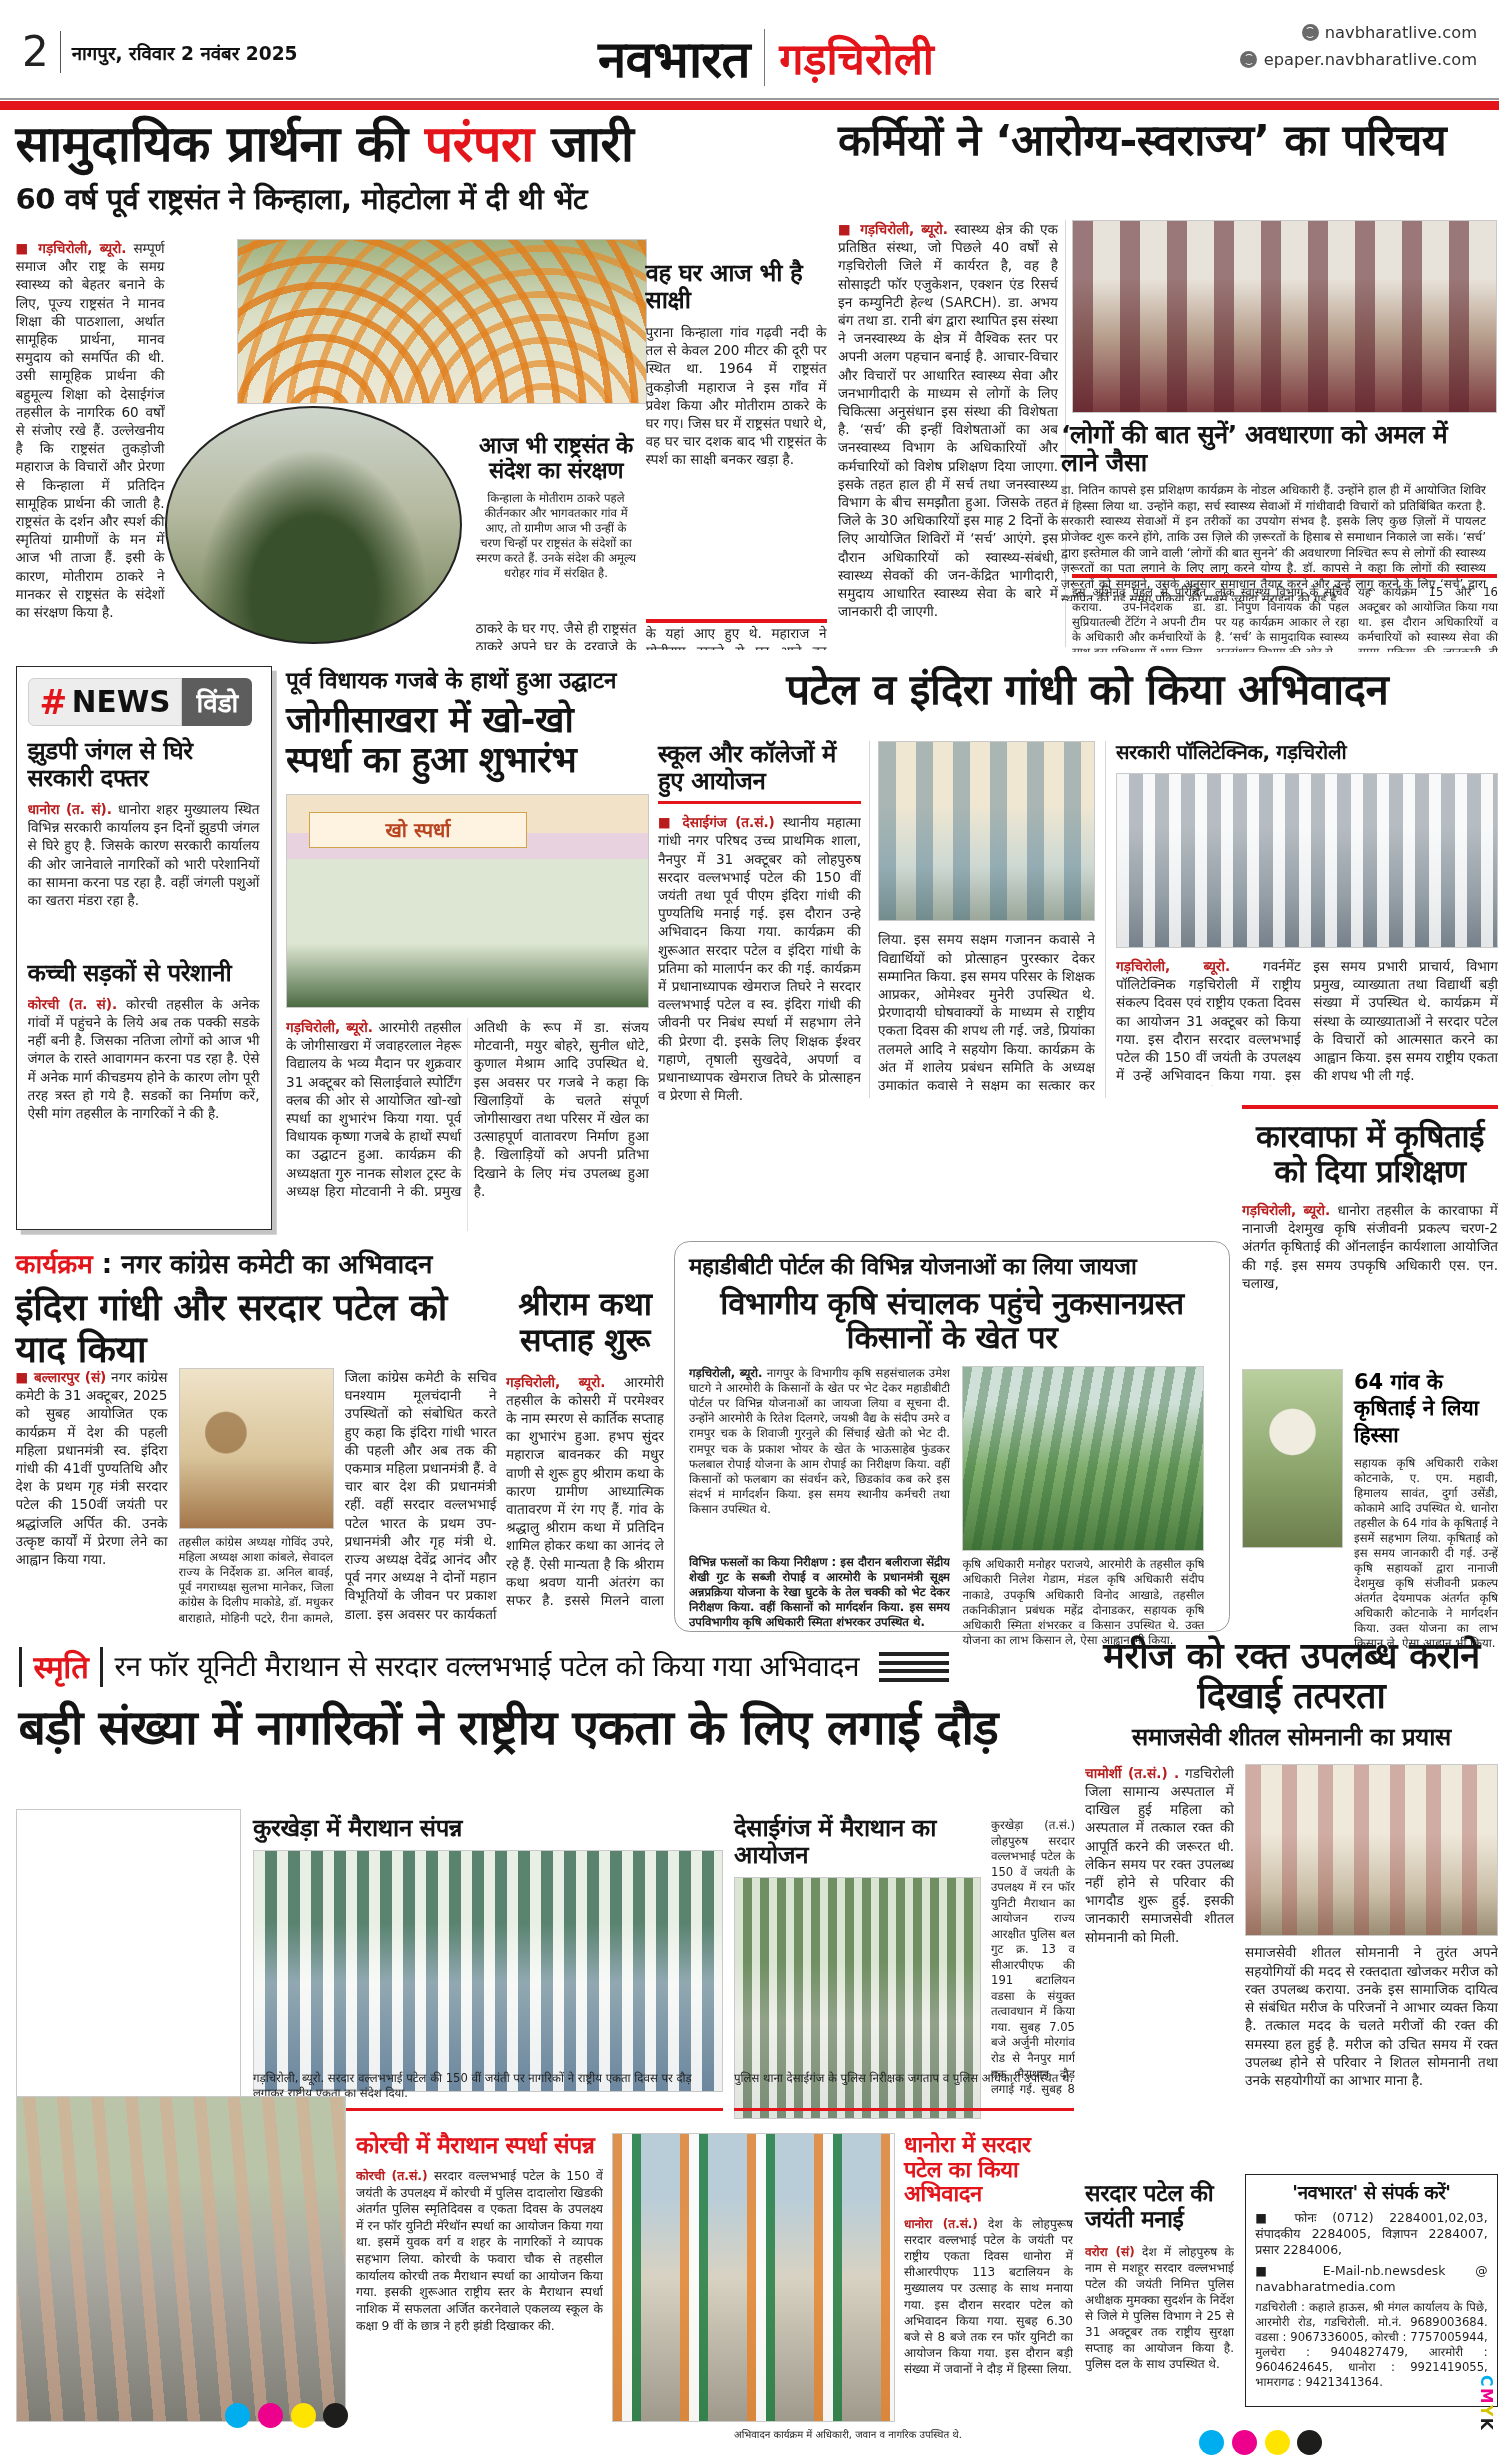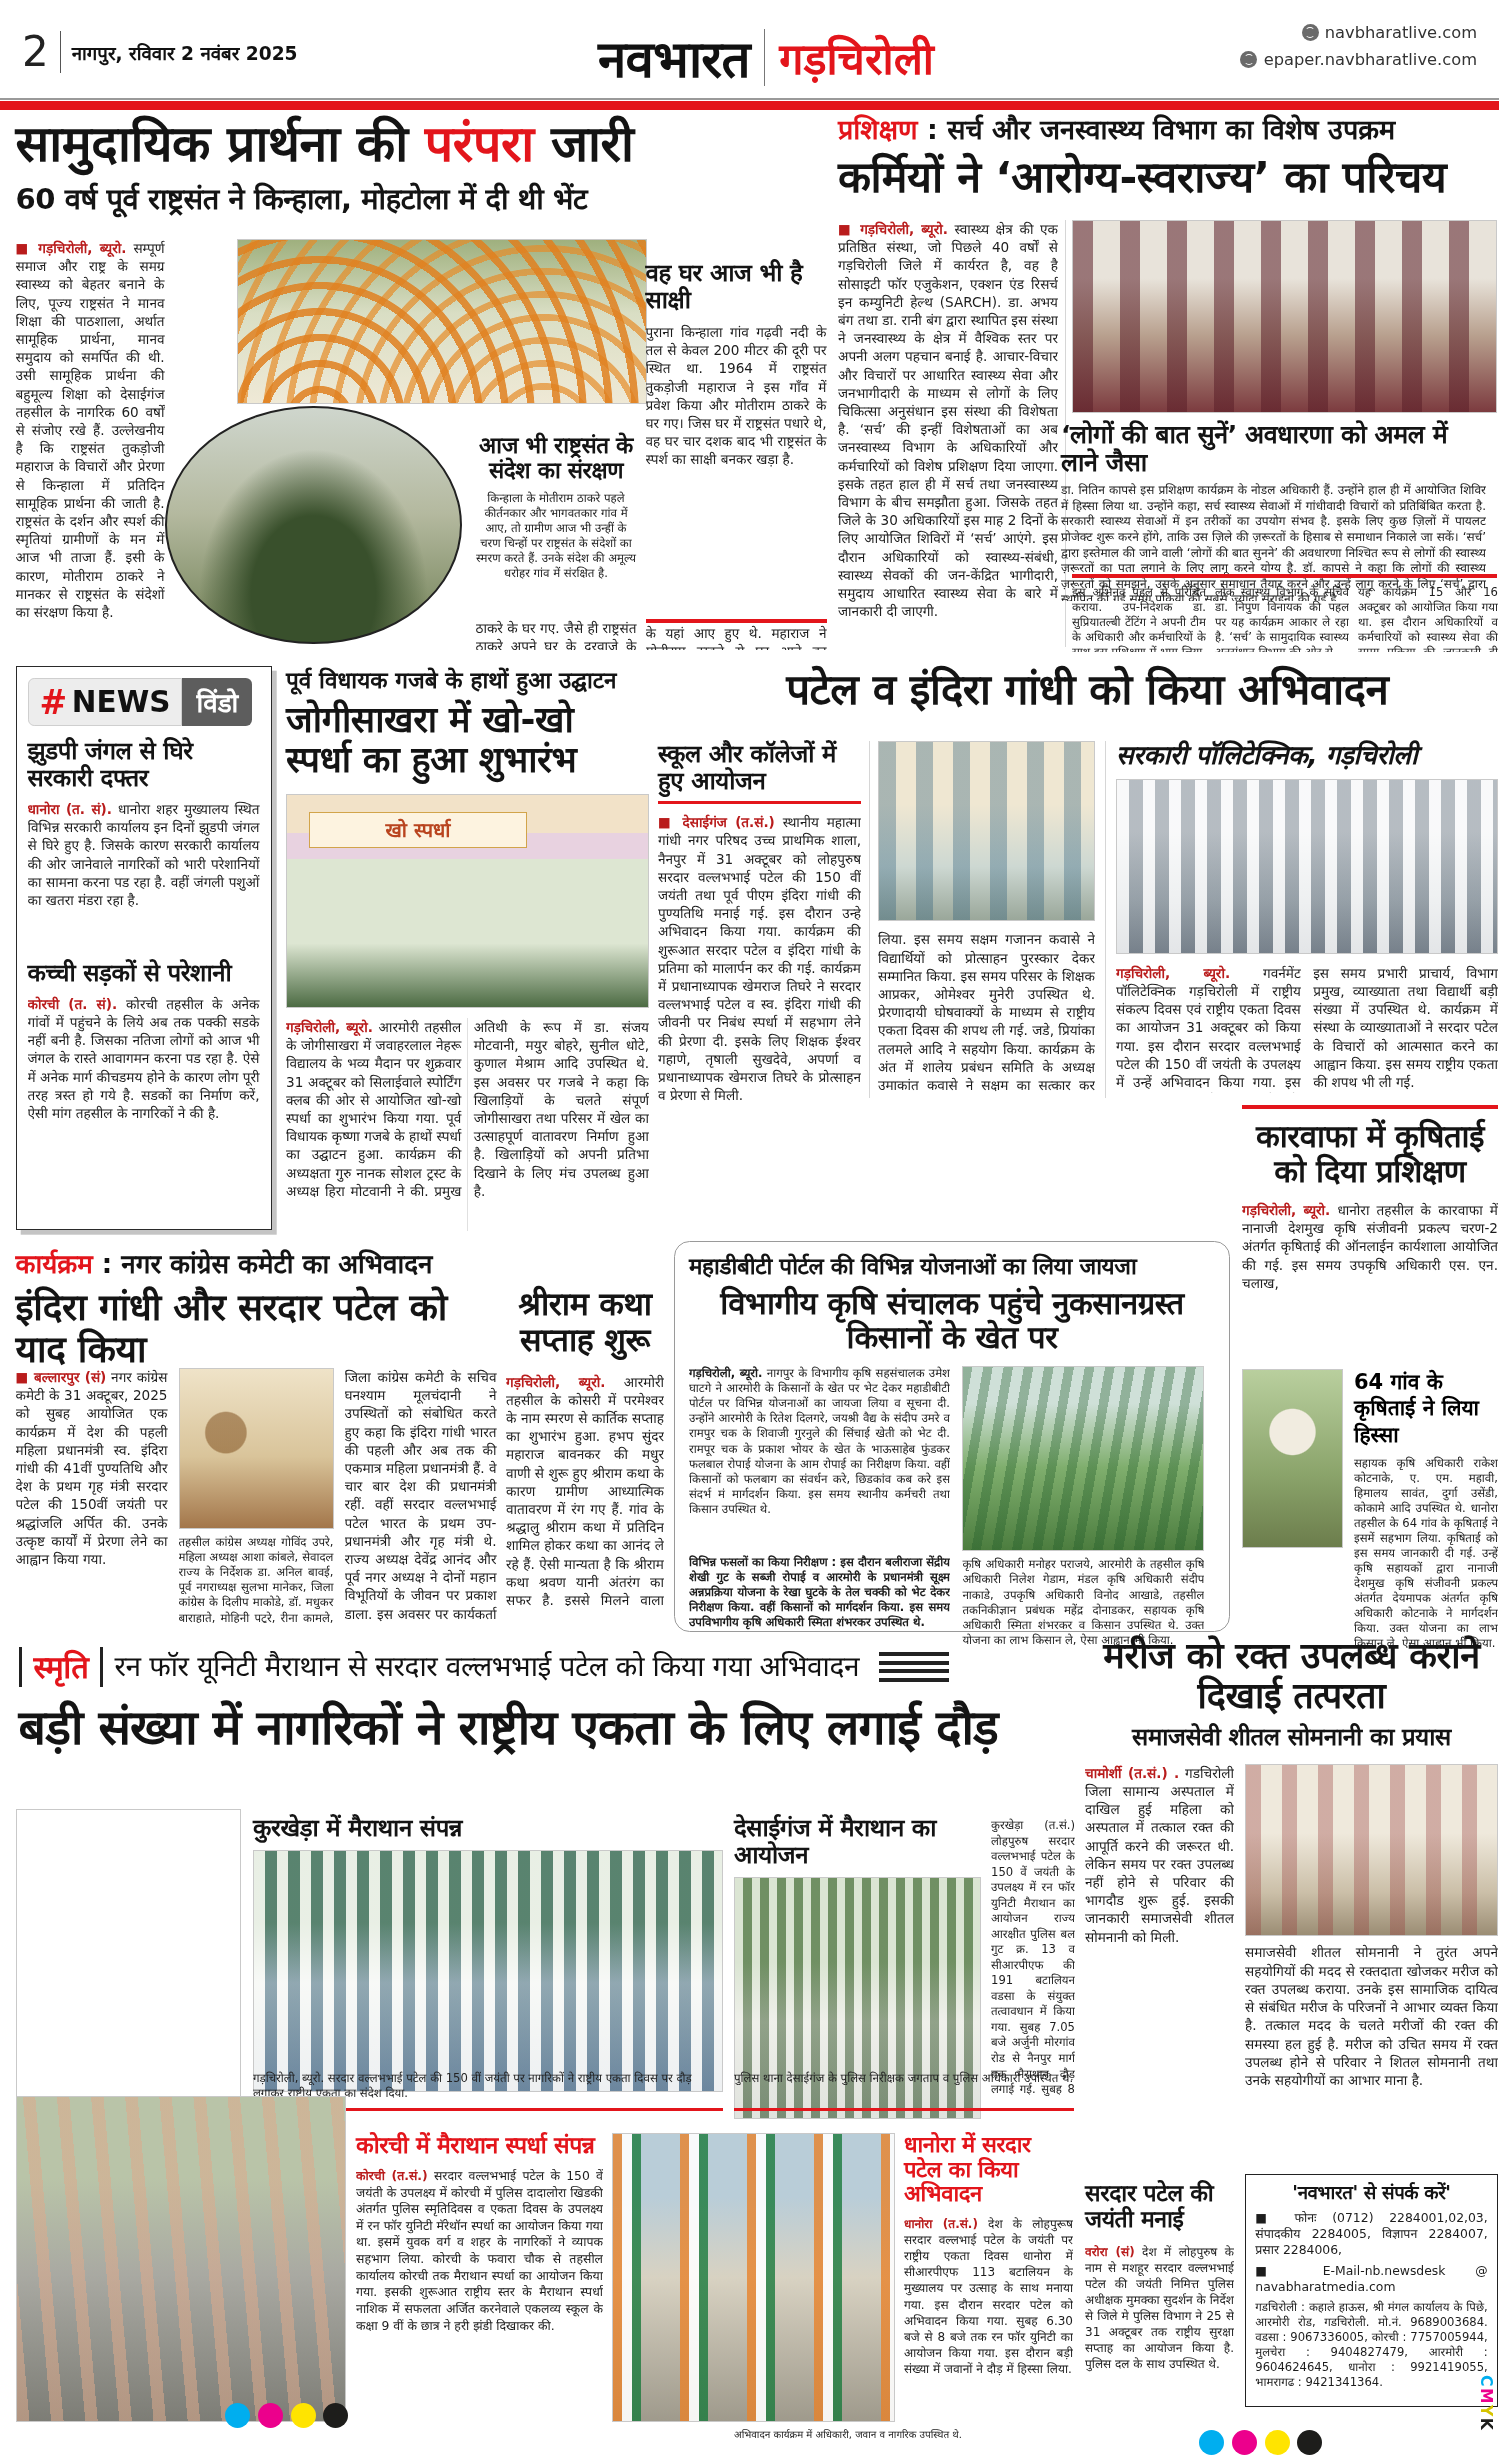--- a/index.html
+++ b/index.html
@@ -149,23 +149,20 @@
     <div class="abs" style="left:460px;top:317px;width:161px;">
       <div class="hl" style="font-size:22.5px;text-align:center;">आज भी राष्ट्रसंत के संदेश का संरक्षण</div>
       <div class="small-t" style="margin-top:7.8px;height:155px;text-align:center;">किन्हाला के मोतीराम ठाकरे पहले कीर्तनकार और भागवतकार गांव में आए, तो ग्रामीण आज भी उन्हीं के चरण चिन्हों पर राष्ट्रसंत के संदेशों का स्मरण करते हैं. उनके संदेश की अमूल्य धरोहर गांव में संरक्षित है.</div>
     </div>
 
     <div class="abs body-t" style="left:460px;top:503px;width:161px;height:31px;">ठाकरे के घर गए. जैसे ही राष्ट्रसंत ठाकरे अपने घर के दरवाजे के सामने आए, उन्होंने कहा, 'आपने अपनी घर-परिवार की सेवा की है.' मोतीराम ठाकरे की आस्था के कारण राष्ट्रसंत के चरण वहां पड़े थे.</div>
     <div class="abs body-t" style="left:630px;top:508px;width:181px;height:26px;">के यहां आए हुए थे. महाराज ने मोतीराम ठाकरे से घर आने का निमंत्रण स्वीकार किया और फिर किन्हाला आने का फैसला किया. वह दुर्लभ स्मृति वर्ष 1964 की आज भी याद की जाती है. मोतीराम ठाकरे की आस्था के कारण वह घर राष्ट्रसंत के स्पर्श का साक्षी बना.</div>
   </div>
 
   <div class="abs" style="left:838px;top:110px;width:660px;height:542px;">
-    <div class="kicker" style="font-size:27px;">
-      <span class="red">प्रशिक्षण</span><span> : सर्च और जनस्वास्थ्य विभाग का विशेष उपक्रम</span>
-    </div>
     <div class="hl" style="font-size:43px;margin-top:6.2px;">कर्मियों ने ‘आरोग्य-स्वराज्य’ का परिचय</div>
 
     <div class="abs body-t" style="left:0;top:110px;width:220px;height:427px;">
       <b>■ गड़चिरोली, ब्यूरो.</b> <span>स्वास्थ्य क्षेत्र की एक प्रतिष्ठित संस्था, जो पिछले 40 वर्षों से गड़चिरोली जिले में कार्यरत है, वह है सोसाइटी फॉर एजुकेशन, एक्शन एंड रिसर्च इन कम्युनिटी हेल्थ (SARCH). डा. अभय बंग तथा डा. रानी बंग द्वारा स्थापित इस संस्था ने जनस्वास्थ्य के क्षेत्र में वैश्विक स्तर पर अपनी अलग पहचान बनाई है. आचार-विचार और विचारों पर आधारित स्वास्थ्य सेवा और जनभागीदारी के माध्यम से लोगों के लिए चिकित्सा अनुसंधान इस संस्था की विशेषता है. ‘सर्च’ की इन्हीं विशेषताओं का अब जनस्वास्थ्य विभाग के अधिकारियों और कर्मचारियों को विशेष प्रशिक्षण दिया जाएगा. इसके तहत हाल ही में सर्च तथा जनस्वास्थ्य विभाग के बीच समझौता हुआ. जिसके तहत जिले के 30 अधिकारियों इस माह 2 दिनों के लिए आयोजित शिविरों में ‘सर्च’ आएंगे. इस दौरान अधिकारियों को स्वास्थ्य-संबंधी, स्वास्थ्य सेवकों की जन-केंद्रित भागीदारी, समुदाय आधारित स्वास्थ्य सेवा के बारे में जानकारी दी जाएगी.</span>
     </div>
     <div class="vline" style="left:227px;top:110px;height:427px;"></div>
 
     <div class="photo ph-hall" style="left:234px;top:110px;width:425px;height:193px;"></div>
 
     <div class="abs" style="left:223px;top:311px;width:425px;">
@@ -219,21 +216,21 @@
     </div>
     <div class="vline" style="left:211px;top:75px;height:357px;"></div>
 
     <div class="abs" style="left:220px;top:75px;width:217px;">
       <div class="photo ph-school" style="position:relative;width:217px;height:180px;"></div>
       <div class="body-t" style="margin-top:9.3px;height:165px;">लिया. इस समय सक्षम गजानन कवासे ने विद्यार्थियों को प्रोत्साहन पुरस्कार देकर सम्मानित किया. इस समय परिसर के शिक्षक आप्रकर, ओमेश्वर मुनेरी उपस्थित थे. प्रेरणादायी घोषवाक्यों के माध्यम से राष्ट्रीय एकता दिवस की शपथ ली गई. जडे, प्रियांका तलमले आदि ने सहयोग किया. कार्यक्रम के अंत में शालेय प्रबंधन समिति के अध्यक्ष उमाकांत कवासे ने सक्षम का सत्कार कर अभिनंदन किया.</div>
     </div>
     <div class="vline" style="left:447px;top:75px;height:357px;"></div>
 
     <div class="abs" style="left:458px;top:75px;width:382px;">
-      <div class="hl" style="font-size:26px;font-style:italic;">सरकारी पॉलिटेक्निक, गड़चिरोली</div>
+      <div class="hl" style="font-size:20px;">सरकारी पॉलिटेक्निक, गड़चिरोली</div>
       <div class="photo ph-poly" style="position:relative;width:382px;height:175px;margin-top:9.3px;"></div>
       <div style="display:flex;gap:12.4px;margin-top:9.3px;">
         <div class="body-t" style="width:185px;height:129px;">
           <b>गड़चिरोली, ब्यूरो.</b> <span>गवर्नमेंट पॉलिटेक्निक गड़चिरोली में राष्ट्रीय संकल्प दिवस एवं राष्ट्रीय एकता दिवस का आयोजन 31 अक्टूबर को किया गया. इस दौरान सरदार वल्लभभाई पटेल की 150 वीं जयंती के उपलक्ष्य में उन्हें अभिवादन किया गया. इस अवसर पर संस्था में सरदार पटेल के योगदान के बारे में जन जागरूकता निर्माण करने की शपथ ली गई.</span>
         </div>
         <div class="body-t" style="width:185px;height:129px;">इस समय प्रभारी प्राचार्य, विभाग प्रमुख, व्याख्याता तथा विद्यार्थी बड़ी संख्या में उपस्थित थे. कार्यक्रम में संस्था के व्याख्याताओं ने सरदार पटेल के विचारों को आत्मसात करने का आह्वान किया. इस समय राष्ट्रीय एकता की शपथ भी ली गई.</div>
       </div>
     </div>
   </div>
 

